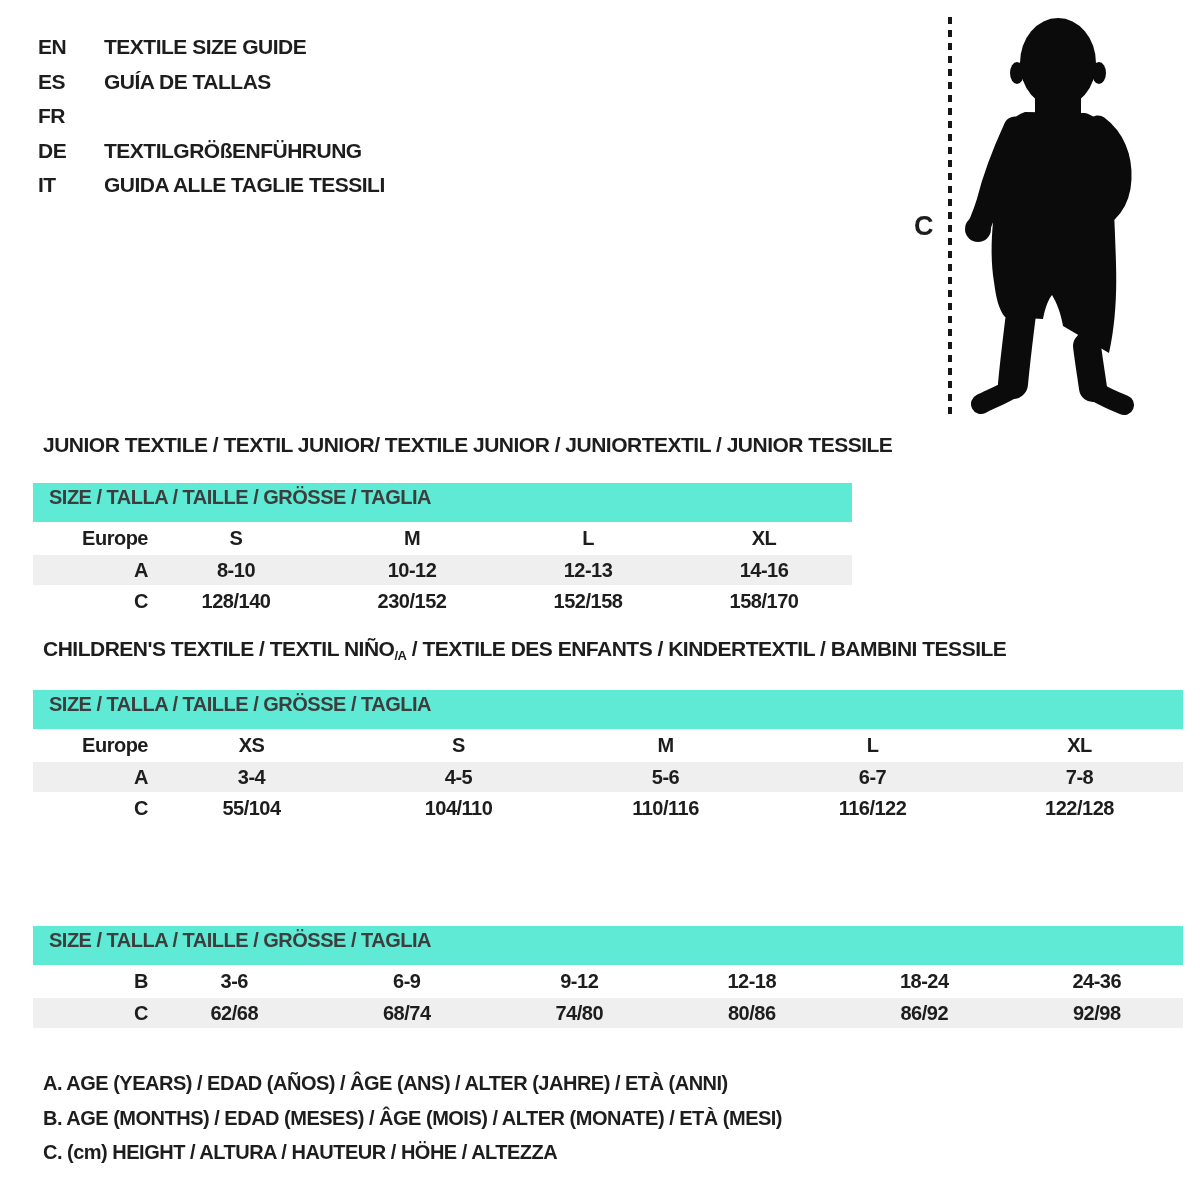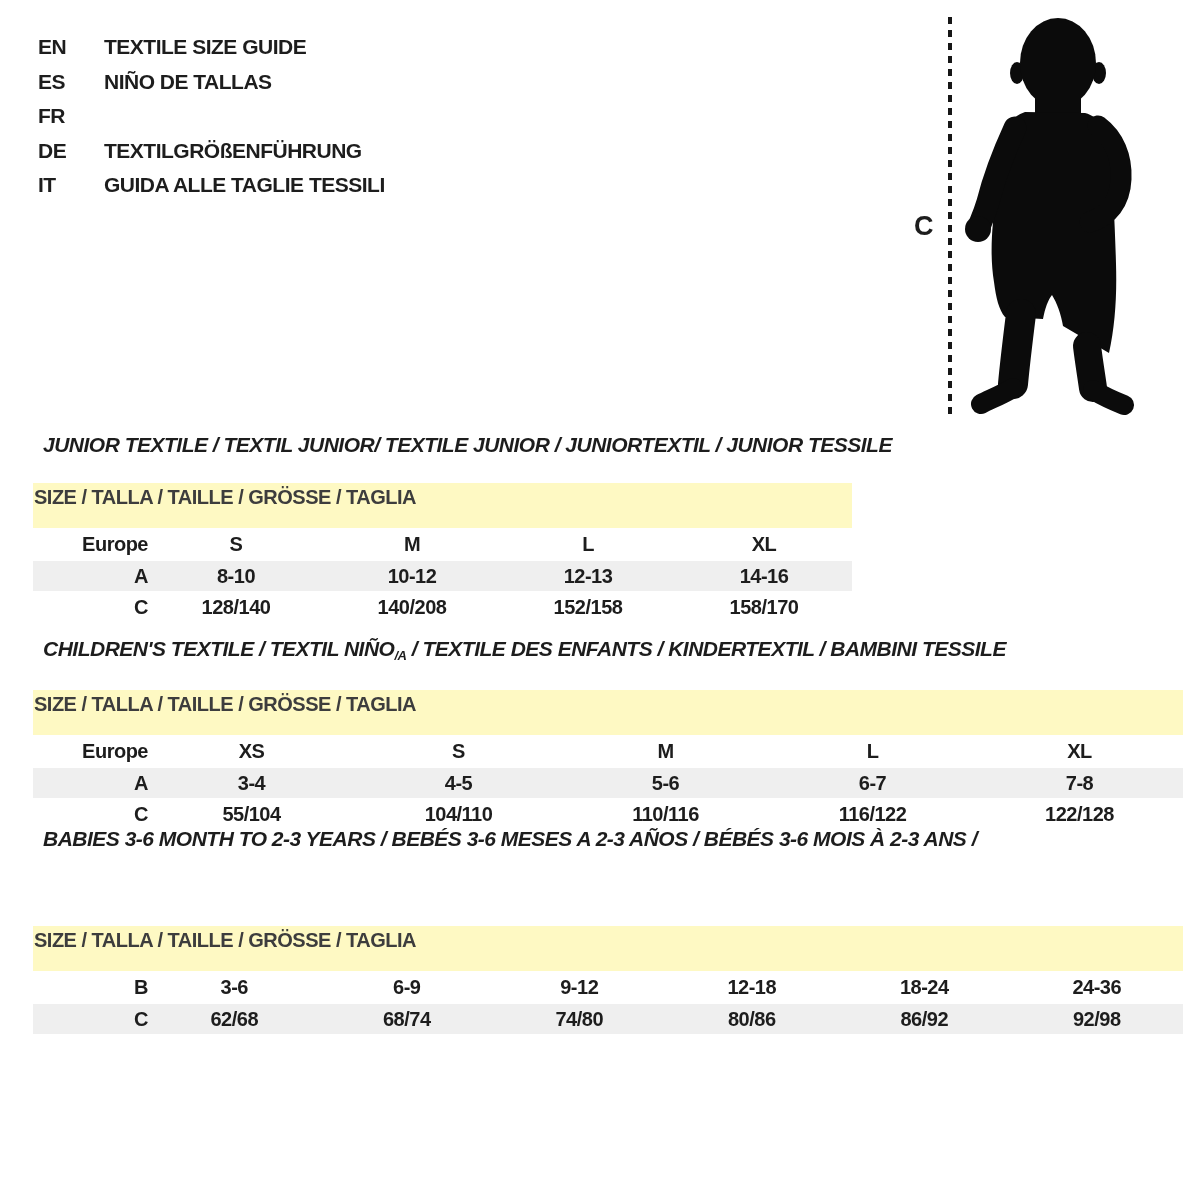--- a/index.html
+++ b/index.html
@@ -20,28 +20,28 @@
     background:repeating-linear-gradient(to bottom,#161616 0 7px,transparent 7px 13px);
   }
   .c-label{position:absolute;left:914px;top:211px;font-size:27px;}
   .baby{position:absolute;left:963px;top:16px;width:175px;height:402px;}
 
   
   .sec{position:absolute;left:0;width:1200px;}
   .sec-junior{top:430px;}
   .sec-children{top:634px;}
   .sec-babies{top:824px;}
-  .sec-title{position:absolute;left:43px;top:0;margin:0;font-size:21px;line-height:29px;font-weight:bold;font-style:italic;}
+  .sec-title{position:absolute;left:43px;top:0;margin:0;font-size:21px;line-height:29px;font-weight:bold;}
   .sec-title .sub{font-size:13px;vertical-align:-4px;}
   .size-table{position:absolute;left:33px;}
   .sec-junior  .size-table{top:53px;width:819px;}
   .sec-children .size-table{top:56px;width:1150px;}
   .sec-babies  .size-table{top:102px;width:1150px;}
 
-  .size-bar{height:45px;line-height:29px;background:#fef9c3;color:#3d3d3d;padding-left:1px;font-size:20px;}
+  .size-bar{height:39px;line-height:29px;background:#5eead4;color:#3d3d3d;padding-left:16px;font-size:20px;}
   .trow{display:grid;align-items:center;height:33px;font-size:20px;}
   .trow.shaded{background:#efefef;height:30px;}
   .tcell{white-space:nowrap;}
   .tcell.label{padding-left:8px;text-align:right;}
   .tcell.val{text-align:center;}
 
   
   .legend{position:absolute;left:43px;top:1066px;}
   .legend-line{height:34.5px;line-height:34.5px;font-size:20px;}
 </style>
@@ -50,21 +50,21 @@
 
 <div class="canvas">
 
   <div class="lang-list">
       <div class="lang-row">
         <span class="lang-code">EN</span>
         <span class="lang-label">TEXTILE SIZE GUIDE</span>
       </div>
       <div class="lang-row">
         <span class="lang-code">ES</span>
-        <span class="lang-label">NIÑO DE TALLAS</span>
+        <span class="lang-label">GUÍA DE TALLAS</span>
       </div>
       <div class="lang-row">
         <span class="lang-code">FR</span>
       </div>
       <div class="lang-row">
         <span class="lang-code">DE</span>
         <span class="lang-label">TEXTILGRÖßENFÜHRUNG</span>
       </div>
       <div class="lang-row">
         <span class="lang-code">IT</span>
@@ -124,21 +124,21 @@
         <div class="trow shaded" style="grid-template-columns: 115px repeat(4, 1fr);">
           <div class="tcell label">A</div>
           <div class="tcell val">8-10</div>
           <div class="tcell val">10-12</div>
           <div class="tcell val">12-13</div>
           <div class="tcell val">14-16</div>
         </div>
         <div class="trow" style="grid-template-columns: 115px repeat(4, 1fr);">
           <div class="tcell label">C</div>
           <div class="tcell val">128/140</div>
-          <div class="tcell val">140/208</div>
+          <div class="tcell val">230/152</div>
           <div class="tcell val">152/158</div>
           <div class="tcell val">158/170</div>
         </div>
       </div>
   </section>
 
   <section class="sec sec-children">
     <h2 class="sec-title"><span>CHILDREN'S TEXTILE / TEXTIL NIÑO</span><span class="sub">/A</span><span> / TEXTILE DES ENFANTS / KINDERTEXTIL / BAMBINI TESSILE</span></h2>
     <div class="size-table">
         <div class="size-bar">SIZE / TALLA / TAILLE / GRÖSSE / TAGLIA</div>
@@ -163,21 +163,21 @@
           <div class="tcell val">55/104</div>
           <div class="tcell val">104/110</div>
           <div class="tcell val">110/116</div>
           <div class="tcell val">116/122</div>
           <div class="tcell val">122/128</div>
         </div>
       </div>
   </section>
 
   <section class="sec sec-babies">
-    <h2 class="sec-title"><span>BABIES 3-6 MONTH TO 2-3 YEARS / BEBÉS 3-6 MESES A 2-3 AÑOS / BÉBÉS 3-6 MOIS À 2-3 ANS /</span><br></h2>
+    <h2 class="sec-title"><br></h2>
     <div class="size-table">
         <div class="size-bar">SIZE / TALLA / TAILLE / GRÖSSE / TAGLIA</div>
         <div class="trow" style="grid-template-columns: 115px repeat(6, 1fr);">
           <div class="tcell label">B</div>
           <div class="tcell val">3-6</div>
           <div class="tcell val">6-9</div>
           <div class="tcell val">9-12</div>
           <div class="tcell val">12-18</div>
           <div class="tcell val">18-24</div>
           <div class="tcell val">24-36</div>
@@ -187,14 +187,19 @@
           <div class="tcell val">62/68</div>
           <div class="tcell val">68/74</div>
           <div class="tcell val">74/80</div>
           <div class="tcell val">80/86</div>
           <div class="tcell val">86/92</div>
           <div class="tcell val">92/98</div>
         </div>
       </div>
   </section>
 
+  <div class="legend">
+      <div class="legend-line">A. AGE (YEARS) / EDAD (AÑOS) / ÂGE (ANS) / ALTER (JAHRE) / ETÀ (ANNI)</div>
+      <div class="legend-line">B. AGE (MONTHS) / EDAD (MESES) / ÂGE (MOIS) / ALTER (MONATE) / ETÀ (MESI)</div>
+      <div class="legend-line">C. (cm) HEIGHT / ALTURA / HAUTEUR / HÖHE / ALTEZZA</div>
+    </div>
 
 </div>
 
 </body></html>

